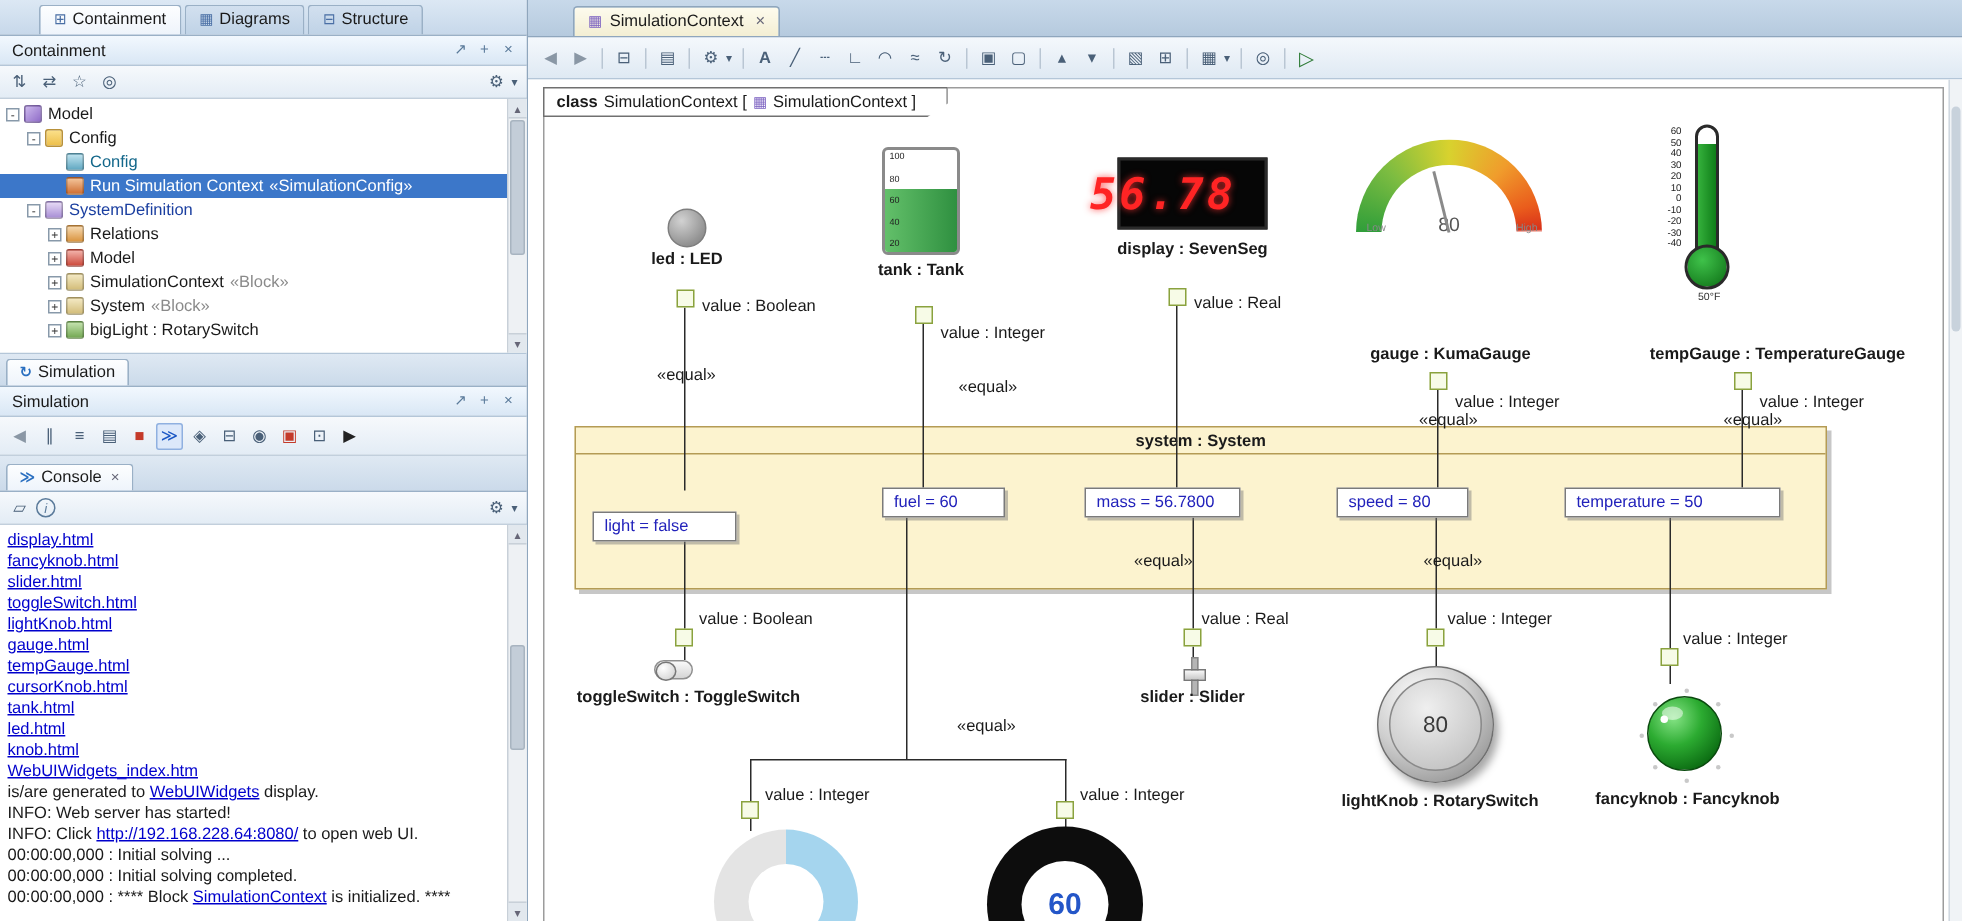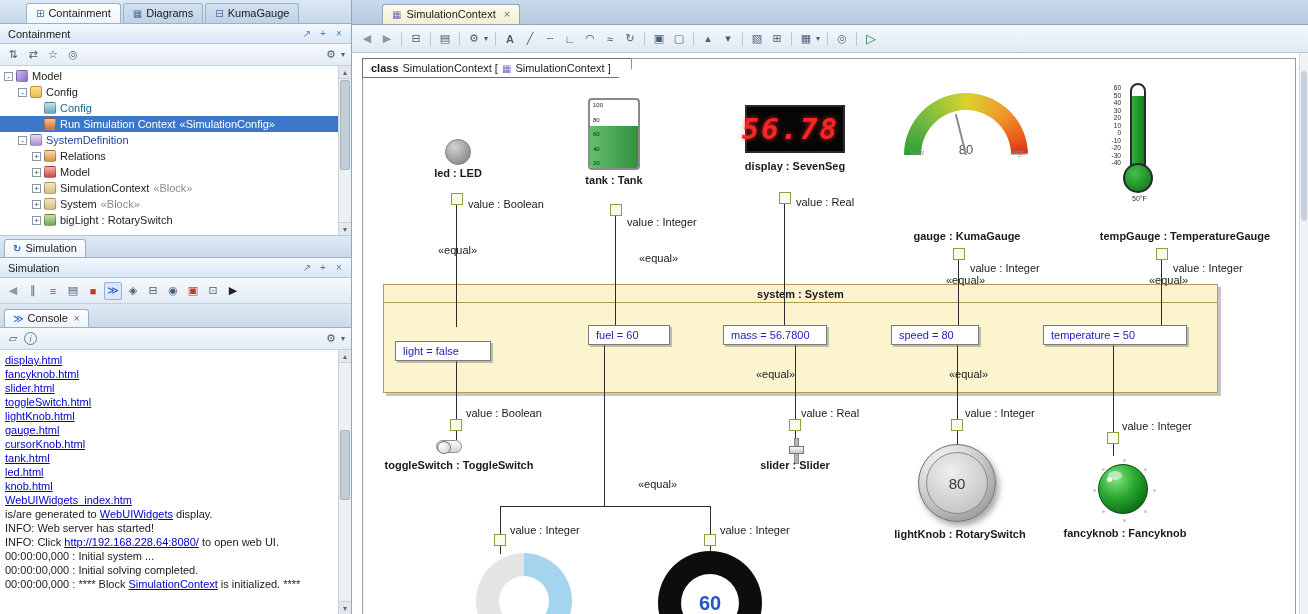--- a/index.html
+++ b/index.html
@@ -82,21 +82,21 @@
 .eq{position:absolute;white-space:nowrap;z-index:3;}
 .wlab{position:absolute;font-weight:bold;text-align:center;white-space:nowrap;z-index:3;}
 .vbox{position:absolute;height:20px;background:#fff;border:1px solid #7a7a7a;box-shadow:2px 2px 0 rgba(120,120,120,.45);display:flex;align-items:center;padding-left:7px;color:#2222bb;z-index:4;}
 .sysbox{position:absolute;background:#fcf3cf;border:1px solid #b49b55;box-shadow:3px 3px 0 rgba(130,130,130,.45);z-index:1;}
 .sysbox .shead{height:18px;display:flex;align-items:center;justify-content:center;font-weight:bold;border-bottom:1px solid #b49b55;}
 
 .led{position:absolute;width:26px;height:26px;border-radius:50%;border:1px solid #7e7e7e;background:radial-gradient(circle at 35% 30%,#d2d2d2,#939393 70%,#7f7f7f);z-index:2;}
 .tank{position:absolute;border:2px solid #8a8a8a;border-radius:4px;background:#fff;overflow:hidden;z-index:2;}
 .tankfill{position:absolute;left:0;right:0;bottom:0;background:linear-gradient(90deg,#63c06a,#2f9040);}
 .tankscale{position:absolute;left:3px;top:2px;bottom:2px;display:flex;flex-direction:column;justify-content:space-between;font-size:6px;line-height:6px;color:#222;z-index:2;}
-.sseg{position:absolute;background:#060606;border:2px solid #2a2a2a;display:flex;align-items:center;justify-content:flex-end;padding-right:4px;z-index:2;}
+.sseg{position:absolute;background:#060606;border:2px solid #2a2a2a;display:flex;align-items:center;justify-content:flex-end;padding-right:19px;z-index:2;}
 .sseg span{font-family:"DejaVu Sans Mono","Liberation Mono",monospace;font-weight:bold;font-style:italic;font-size:29px;color:#ff2424;text-shadow:0 0 5px rgba(255,50,50,.8);letter-spacing:2px;}
 .kuma{position:absolute;overflow:hidden;z-index:2;}
 .karc{position:absolute;left:0;top:0;width:124px;height:124px;border-radius:50%;background:conic-gradient(from 270deg,#2f9e3a 0deg,#7cbc41 45deg,#d8d22e 90deg,#f09c2c 130deg,#ea5c1c 162deg,#d8321a 178deg,#ffffff 180deg 360deg);}
 .khole{position:absolute;left:17px;top:17px;width:90px;height:90px;border-radius:50%;background:#fff;}
 .kneedle{position:absolute;left:61px;top:20px;width:2px;height:42px;background:#8a8a8a;transform-origin:50% 100%;transform:rotate(-14deg);z-index:2;}
 .kval{position:absolute;left:0;right:0;bottom:0;text-align:center;font-size:13px;color:#555;}
 .klow{position:absolute;left:7px;bottom:1px;font-size:7px;color:#888;}
 .khigh{position:absolute;right:3px;bottom:1px;font-size:7px;color:#888;}
 .thermo{position:absolute;z-index:2;}
 .tscale{position:absolute;left:0;top:2px;width:26px;height:82px;display:flex;flex-direction:column;justify-content:space-between;font-size:6.5px;line-height:6.5px;color:#222;text-align:right;}
@@ -139,21 +139,21 @@
           <span>Containment</span>
         </div>
 
         <div class="ltab">
           <span class="ic">▦</span>
           <span>Diagrams</span>
         </div>
 
         <div class="ltab">
           <span class="ic">⊟</span>
-          <span>KumaGauge</span>
+          <span>Structure</span>
         </div>
       </div>
 
     <div class="phead">
       <span class="ttl">Containment</span>
       <span class="wics">
 
       <span class="wic">↗</span>
           <span class="wic">+</span>
           <span class="wic">×</span>
@@ -319,38 +319,39 @@
           <div class="conline"><span></span><a>fancyknob.html</a><span></span></div>
 
           <div class="conline"><span></span><a>slider.html</a><span></span></div>
 
           <div class="conline"><span></span><a>toggleSwitch.html</a><span></span></div>
 
           <div class="conline"><span></span><a>lightKnob.html</a><span></span></div>
 
           <div class="conline"><span></span><a>gauge.html</a><span></span></div>
 
+          <div class="conline"><span></span><a>tempGauge.html</a><span></span></div>
 
           <div class="conline"><span></span><a>cursorKnob.html</a><span></span></div>
 
           <div class="conline"><span></span><a>tank.html</a><span></span></div>
 
           <div class="conline"><span></span><a>led.html</a><span></span></div>
 
           <div class="conline"><span></span><a>knob.html</a><span></span></div>
 
           <div class="conline"><span></span><a>WebUIWidgets_index.htm</a><span></span></div>
 
           <div class="conline"><span>is/are generated to </span><a>WebUIWidgets</a><span> display.</span></div>
 
           <div class="conline"><span>INFO: Web server has started!</span><span></span></div>
 
           <div class="conline"><span>INFO: Click </span><a>http://192.168.228.64:8080/</a><span> to open web UI.</span></div>
 
-          <div class="conline"><span>00:00:00,000 : Initial system ...</span><span></span></div>
+          <div class="conline"><span>00:00:00,000 : Initial solving ...</span><span></span></div>
 
           <div class="conline"><span>00:00:00,000 : Initial solving completed.</span><span></span></div>
 
           <div class="conline"><span>00:00:00,000 : **** Block </span><a>SimulationContext</a><span> is initialized. ****</span></div>
         </div>
       <div class="sbar">
         <div class="ar">▴</div>
         <div class="th" style="top:80px;height:70px;"></div>
         <div class="ar dn">▾</div>
       </div>

